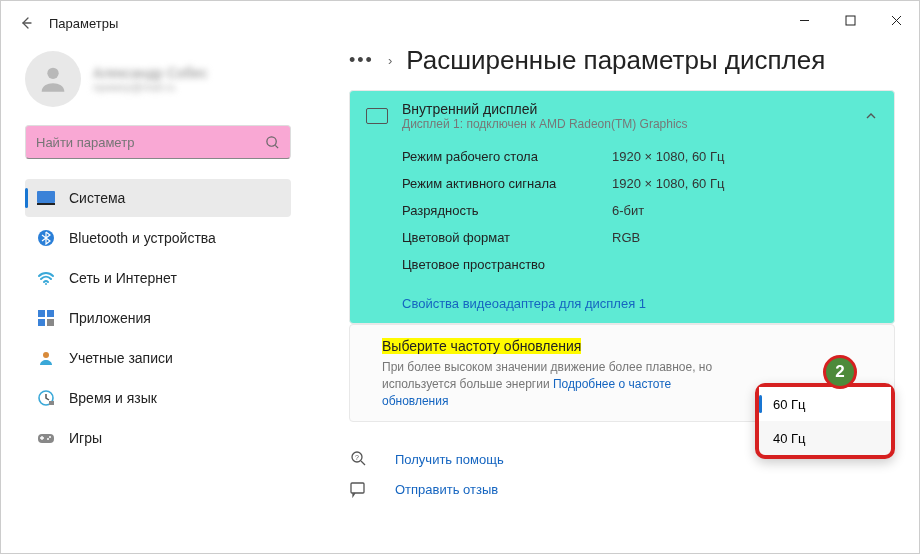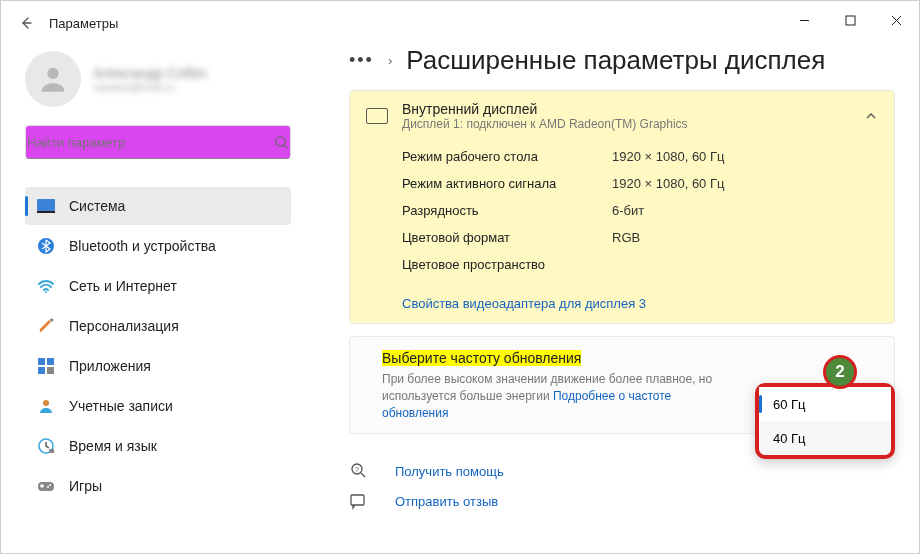--- a/index.html
+++ b/index.html
@@ -9,34 +9,34 @@
 .title{font-size:13px;margin-left:8px;color:#222}
 .wincontrols{position:absolute;right:0;top:0;height:38px;display:flex}
 .wincontrols div{width:46px;display:flex;align-items:center;justify-content:center;color:#222}
 .layout{display:flex;height:calc(100% - 44px)}
 .sidebar{width:300px;padding:6px 10px 0 24px}
 .profile{display:flex;align-items:center;gap:12px;margin-bottom:18px}
 .avatar{width:56px;height:56px;border-radius:50%;background:#e8e8e8;display:flex;align-items:center;justify-content:center}
 .avatar svg{width:34px;height:34px;fill:#b8b8b8}
 .pname{filter:blur(3px);color:#888;font-size:14px;line-height:1.2}
 .pmail{filter:blur(3px);color:#aaa;font-size:11px}
-.search{width:100%;height:34px;border:1px solid #ddd;border-bottom:1px solid #888;border-radius:4px;display:flex;align-items:center;padding:0 1px;margin-bottom:28px;background:#d946ef}
+.search{width:100%;height:34px;border:1px solid #ddd;border-bottom:1px solid #888;border-radius:4px;display:flex;align-items:center;padding:0 10px;margin-bottom:20px;background:#f9a8d4}
 .search input{border:none;outline:none;flex:1;font-size:13px;background:transparent}
 .search .sicon{width:15px;height:15px;color:#666}
 .nav{list-style:none}
 .nav li{height:38px;display:flex;align-items:center;padding:0 12px;border-radius:4px;cursor:pointer;font-size:14px;color:#222;margin-bottom:2px}
 .nav li.active{background:#eaeaea;position:relative}
 .nav li.active::before{content:"";position:absolute;left:0;top:9px;bottom:9px;width:3px;background:#1976d2;border-radius:2px}
 .nav .nicon{width:18px;height:18px;margin-right:14px;display:flex;align-items:center;justify-content:center}
 .content{flex:1;padding:0 24px 0 48px;overflow:hidden}
 .bread{display:flex;align-items:center;gap:14px;margin-bottom:14px}
 .dots{font-size:18px;color:#444;letter-spacing:2px}
 .chev{color:#666;font-size:13px}
 .ptitle{font-size:26px;font-weight:400;color:#222}
-.card{border:1px solid #e8e8e8;border-radius:4px;background:#fef9c3;margin-bottom:12px}
+.card{border:1px solid #e8e8e8;border-radius:4px;background:#5eead4;margin-bottom:0}
 .cardhead{display:flex;align-items:center;padding:10px 16px;gap:14px}
 .dispicon{width:22px;height:16px;border:1.5px solid #555;border-radius:2px;flex-shrink:0}
 .cht{font-size:14px;color:#222}
 .chs{font-size:12px;color:#777}
 .expand{margin-left:auto;color:#555}
 .rows{padding:2px 16px 10px 52px}
 .row{display:flex;padding:6px 0;font-size:13px}
 .rlabel{width:210px;color:#222}
 .rval{color:#333}
 .link{color:#1565c0;font-size:13px;padding:8px 16px 12px 52px;cursor:pointer}
@@ -130,29 +130,20 @@
             <svg viewBox="0 0 18 18">
               <path d="M2 7c4-4 10-4 14 0M4 10c3-3 7-3 10 0M7 13c1.3-1.3 2.7-1.3 4 0" stroke="#3aa8d8" stroke-width="2" fill="none" stroke-linecap="round"></path>
               <circle cx="9" cy="15" r="1" fill="#3aa8d8"></circle>
             </svg>
           </span>
           <span>Сеть и Интернет</span>
         </li>
       <li>
           <span class="nicon">
             <svg viewBox="0 0 18 18">
-              <path d="M3 15c2 0 3-2 3-2l8-8-2-2-8 8s-2 1-1 4z" fill="#e8833a"></path>
-              <rect x="13" y="1" width="3" height="3" transform="rotate(45 14 3)" fill="#888"></rect>
-            </svg>
-          </span>
-          <span>Персонализация</span>
-        </li>
-      <li>
-          <span class="nicon">
-            <svg viewBox="0 0 18 18">
               <rect x="1" y="1" width="7" height="7" fill="#3b82d8"></rect>
               <rect x="10" y="1" width="7" height="7" fill="#3b82d8"></rect>
               <rect x="1" y="10" width="7" height="7" fill="#3b82d8"></rect>
               <rect x="10" y="10" width="7" height="7" fill="#888"></rect>
             </svg>
           </span>
           <span>Приложения</span>
         </li>
       <li>
           <span class="nicon">
@@ -221,21 +212,21 @@
             <div class="rval">6-бит</div>
           </div>
           <div class="row">
             <div class="rlabel">Цветовой формат</div>
             <div class="rval">RGB</div>
           </div>
           <div class="row">
             <div class="rlabel">Цветовое пространство</div>
           </div>
         </div>
-      <div class="link">Свойства видеоадаптера для дисплея 3</div>
+      <div class="link">Свойства видеоадаптера для дисплея 1</div>
     </div>
 
     <div class="card2">
       <span class="hl">Выберите частоту обновления</span>
       <div class="sub"><span>При более высоком значении движение более плавное, но используется больше энергии  </span><a>Подробнее о частоте обновления</a></div>
     </div>
 
     <div class="footer">
       <div class="footrow">
         <svg class="ficon" viewBox="0 0 18 18">

